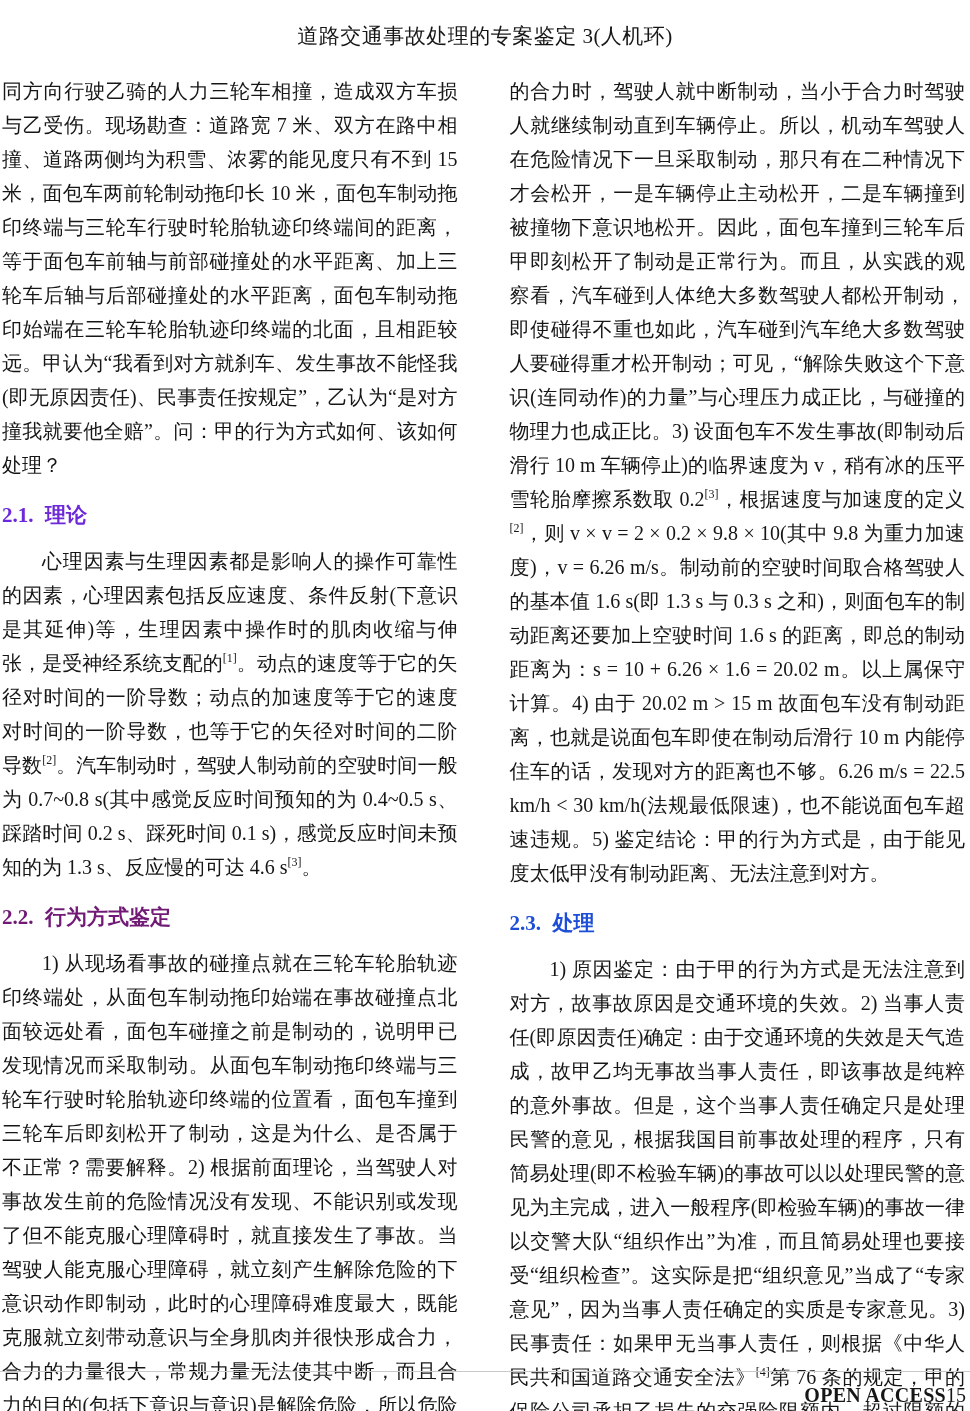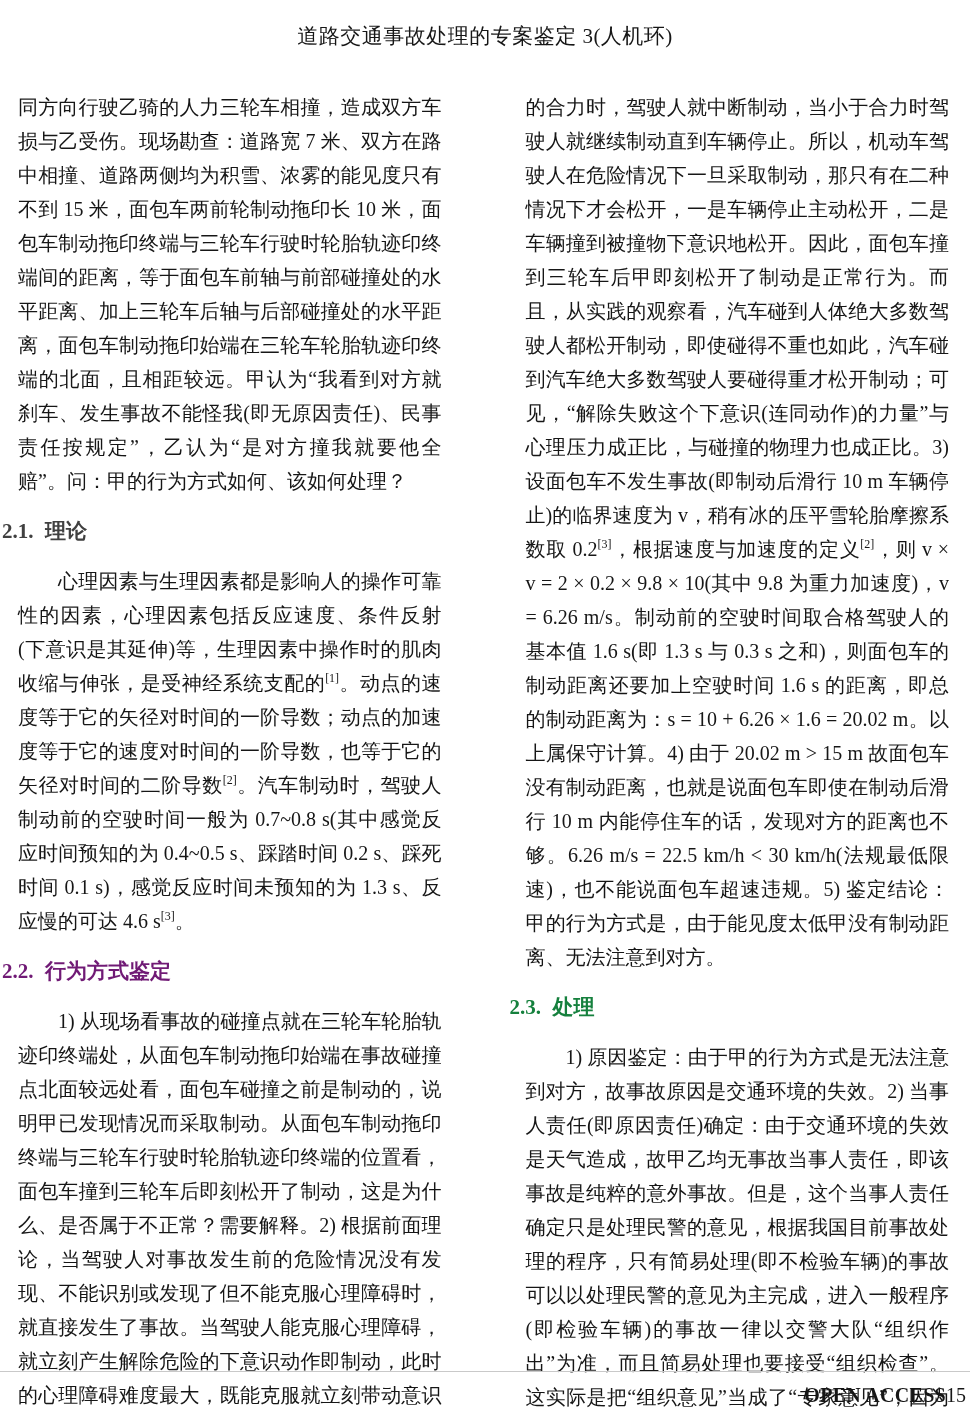--- a/index.html
+++ b/index.html
@@ -25,21 +25,21 @@
     margin-top: 24px;
     padding: 0 5px 0 2px;
   }
   .col {
     flex: 1;
     min-width: 0;
     font-size: 20px;
     line-height: 34px;
     text-align: justify;
   }
-  .col p { margin: 16px; }
+  .col p { margin: 0; }
   .col p.indent { text-indent: 2em; }
   .heading {
     font-weight: bold;
     font-size: 21px;
     margin: 16px 0 12px 0;
   }
   .heading .num { margin-right: 0.55em; }
   sup.ref {
     font-size: 12px;
     line-height: 0;
@@ -69,28 +69,28 @@
 
 <div class="page">
 
   <div class="header">
     <span>道路交通事故处理的专案鉴定 3(人机环)</span>
   </div>
 
   <div class="columns">
     <div class="col" id="col-left">
         <p><span>同方向行驶乙骑的人力三轮车相撞，造成双方车损与乙受伤。现场勘查：道路宽 7 米、双方在路中相撞、道路两侧均为积雪、浓雾的能见度只有不到 15 米，面包车两前轮制动拖印长 10 米，面包车制动拖印终端与三轮车行驶时轮胎轨迹印终端间的距离，等于面包车前轴与前部碰撞处的水平距离、加上三轮车后轴与后部碰撞处的水平距离，面包车制动拖印始端在三轮车轮胎轨迹印终端的北面，且相距较远。甲认为“我看到对方就刹车、发生事故不能怪我(即无原因责任)、民事责任按规定”，乙认为“是对方撞我就要他全赔”。问：甲的行为方式如何、该如何处理？</span></p>
-        <div class="heading" style="color: #404040;"><span class="num">2.1.</span><span>理论</span></div>
+        <div class="heading" style="color: #6d28d9;"><span class="num">2.1.</span><span>理论</span></div>
         <p class="indent"><span>心理因素与生理因素都是影响人的操作可靠性的因素，心理因素包括反应速度、条件反射(下意识是其延伸)等，生理因素中操作时的肌肉收缩与伸张，是受神经系统支配的</span><sup class="ref">[1]</sup><span>。动点的速度等于它的矢径对时间的一阶导数；动点的加速度等于它的速度对时间的一阶导数，也等于它的矢径对时间的二阶导数</span><sup class="ref">[2]</sup><span>。汽车制动时，驾驶人制动前的空驶时间一般为 0.7~0.8 s(其中感觉反应时间预知的为 0.4~0.5 s、踩踏时间 0.2 s、踩死时间 0.1 s)，感觉反应时间未预知的为 1.3 s、反应慢的可达 4.6 s</span><sup class="ref">[3]</sup><span>。</span></p>
         <div class="heading" style="color: #701a75;"><span class="num">2.2.</span><span>行为方式鉴定</span></div>
         <p class="indent"><span>1)  从现场看事故的碰撞点就在三轮车轮胎轨迹印终端处，从面包车制动拖印始端在事故碰撞点北面较远处看，面包车碰撞之前是制动的，说明甲已发现情况而采取制动。从面包车制动拖印终端与三轮车行驶时轮胎轨迹印终端的位置看，面包车撞到三轮车后即刻松开了制动，这是为什么、是否属于不正常？需要解释。2)  根据前面理论，当驾驶人对事故发生前的危险情况没有发现、不能识别或发现了但不能克服心理障碍时，就直接发生了事故。当驾驶人能克服心理障碍，就立刻产生解除危险的下意识动作即制动，此时的心理障碍难度最大，既能克服就立刻带动意识与全身肌肉并很快形成合力，合力的力量很大，常规力量无法使其中断，而且合力的目的(包括下意识与意识)是解除危险，所以危险不解除就不会停止动作。当制动过程中车辆撞到被撞物，一个新的下意识“解除失败”产生，当这个下意识(连同动作)的力量大于前面</span></p>
       </div>
     <div class="col" id="col-right">
         <p><span>的合力时，驾驶人就中断制动，当小于合力时驾驶人就继续制动直到车辆停止。所以，机动车驾驶人在危险情况下一旦采取制动，那只有在二种情况下才会松开，一是车辆停止主动松开，二是车辆撞到被撞物下意识地松开。因此，面包车撞到三轮车后甲即刻松开了制动是正常行为。而且，从实践的观察看，汽车碰到人体绝大多数驾驶人都松开制动，即使碰得不重也如此，汽车碰到汽车绝大多数驾驶人要碰得重才松开制动；可见，“解除失败这个下意识(连同动作)的力量”与心理压力成正比，与碰撞的物理力也成正比。3)  设面包车不发生事故(即制动后滑行 10 m 车辆停止)的临界速度为 v，稍有冰的压平雪轮胎摩擦系数取 0.2</span><sup class="ref">[3]</sup><span>，根据速度与加速度的定义</span><sup class="ref">[2]</sup><span>，则 v × v = 2 × 0.2 × 9.8 × 10(其中 9.8 为重力加速度)，v = 6.26 m/s。制动前的空驶时间取合格驾驶人的基本值 1.6 s(即 1.3 s 与 0.3 s 之和)，则面包车的制动距离还要加上空驶时间 1.6 s 的距离，即总的制动距离为：s = 10 + 6.26 × 1.6 = 20.02 m。以上属保守计算。4)  由于 20.02 m &gt; 15 m 故面包车没有制动距离，也就是说面包车即使在制动后滑行 10 m 内能停住车的话，发现对方的距离也不够。6.26 m/s = 22.5 km/h &lt; 30 km/h(法规最低限速)，也不能说面包车超速违规。5)  鉴定结论：甲的行为方式是，由于能见度太低甲没有制动距离、无法注意到对方。</span></p>
-        <div class="heading" style="color: #15803d;"><span class="num">2.3.</span><span>处理</span></div>
+        <div class="heading" style="color: #1d4ed8;"><span class="num">2.3.</span><span>处理</span></div>
         <p class="indent"><span>1)  原因鉴定：由于甲的行为方式是无法注意到对方，故事故原因是交通环境的失效。2)  当事人责任(即原因责任)确定：由于交通环境的失效是天气造成，故甲乙均无事故当事人责任，即该事故是纯粹的意外事故。但是，这个当事人责任确定只是处理民警的意见，根据我国目前事故处理的程序，只有简易处理(即不检验车辆)的事故可以以处理民警的意见为主完成，进入一般程序(即检验车辆)的事故一律以交警大队“组织作出”为准，而且简易处理也要接受“组织检查”。这实际是把“组织意见”当成了“专家意见”，因为当事人责任确定的实质是专家意见。3)  民事责任：如果甲无当事人责任，则根据《中华人民共和国道路交通安全法》</span><sup class="ref">[4]</sup><span>第 76 条的规定，甲的保险公司承担乙损失的交强险限额内，超过限额的部分只承担百分之十，也就是说乙的医疗费如果有三万元的话，一万八千元要乙自己承担。但这只是法律的规定，实践中如果无</span></p>
       </div>
   </div>
 
   <div class="footer-rule"></div>
 
   <div class="footer">
     <span class="oa">OPEN ACCESS</span>
     <span class="pn">15</span>
   </div>

